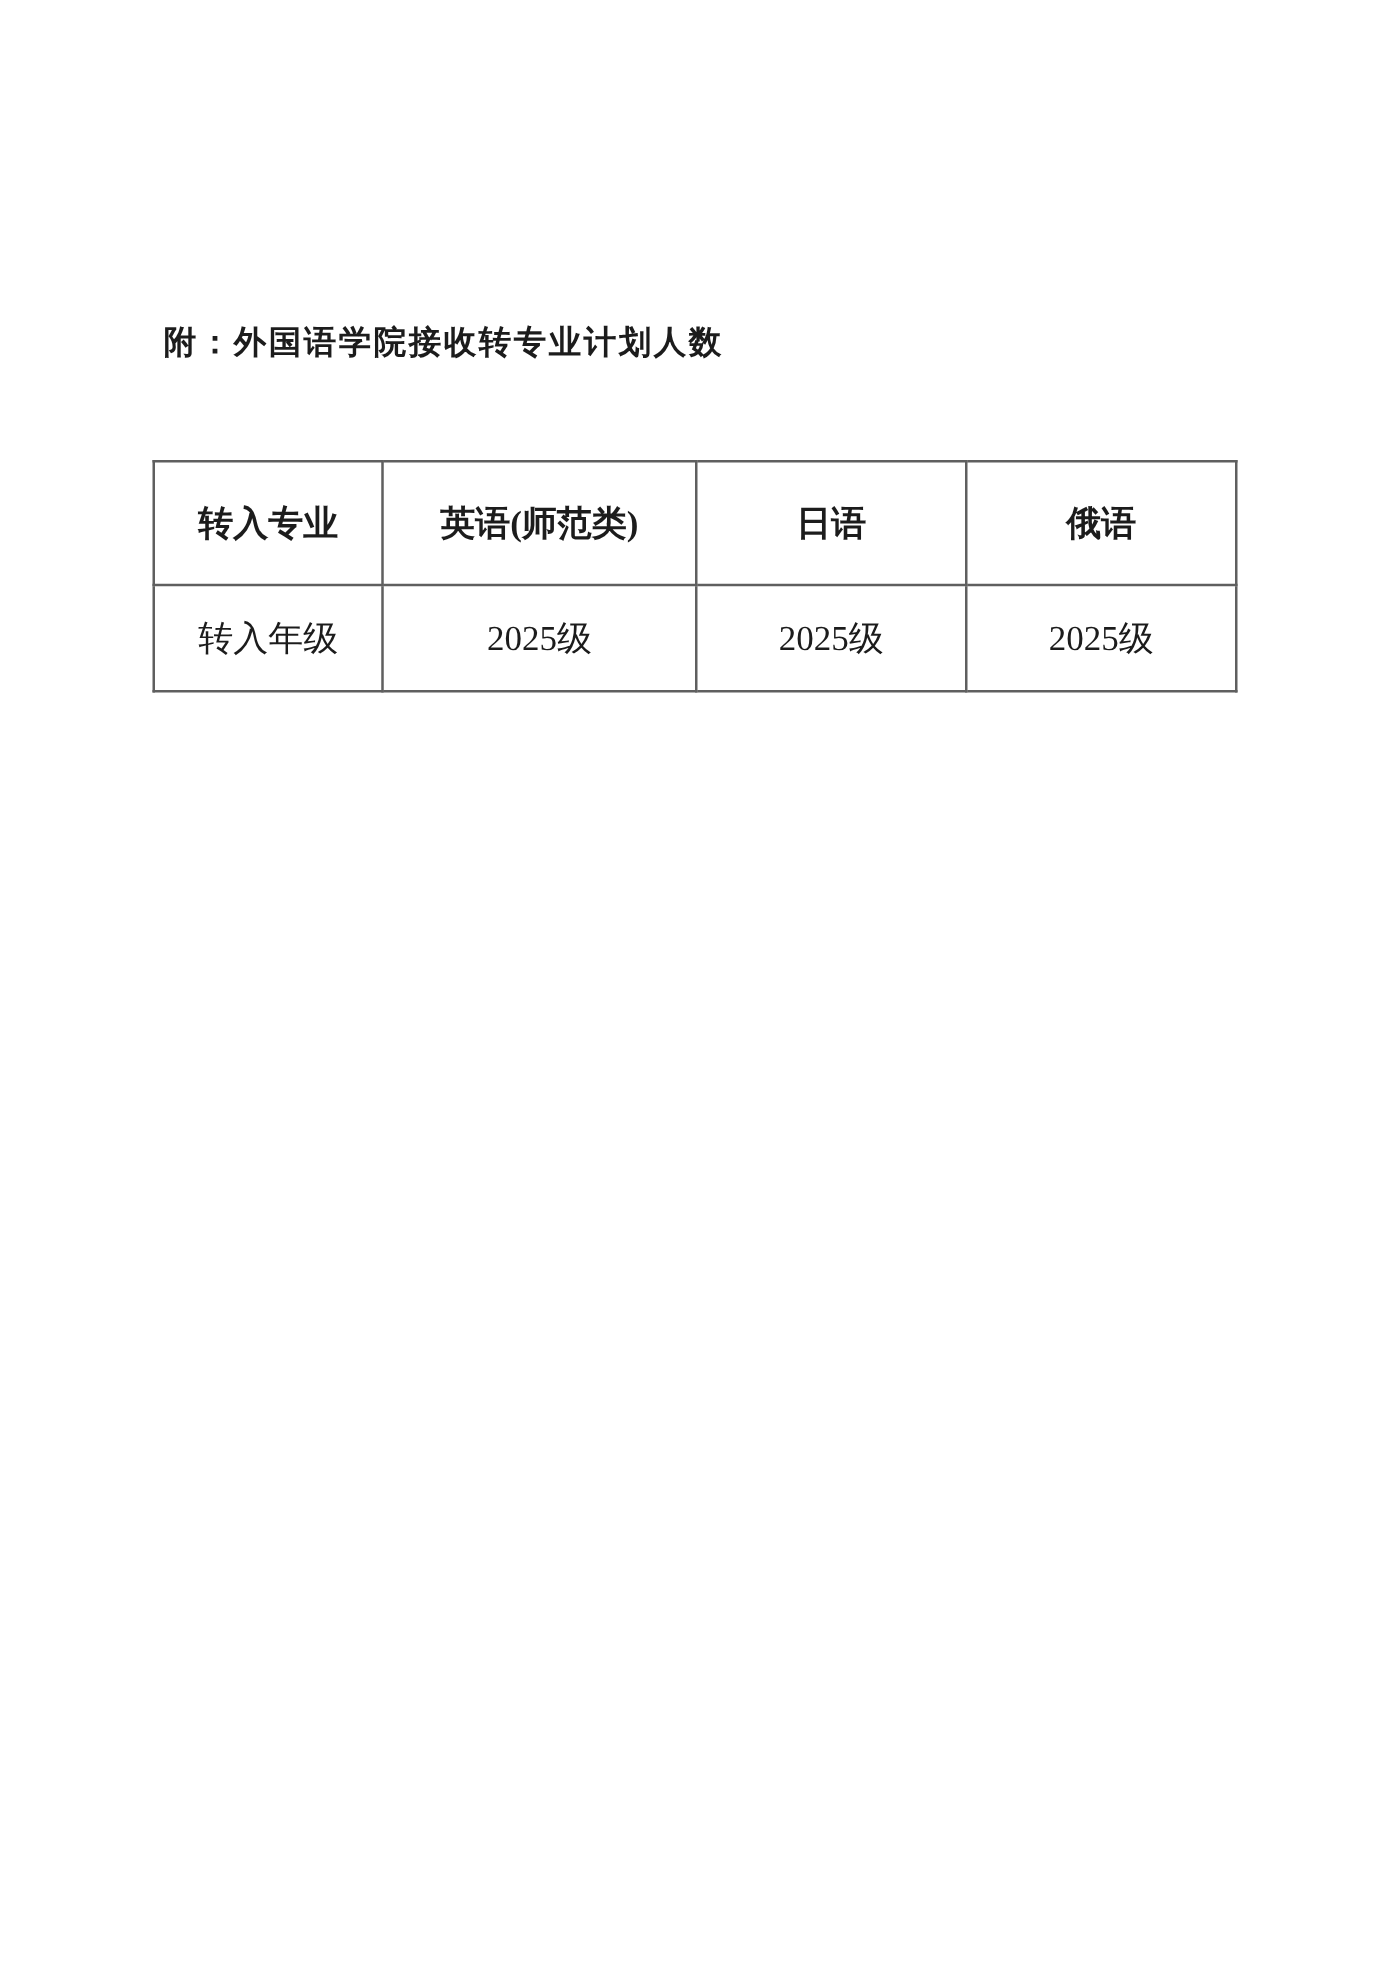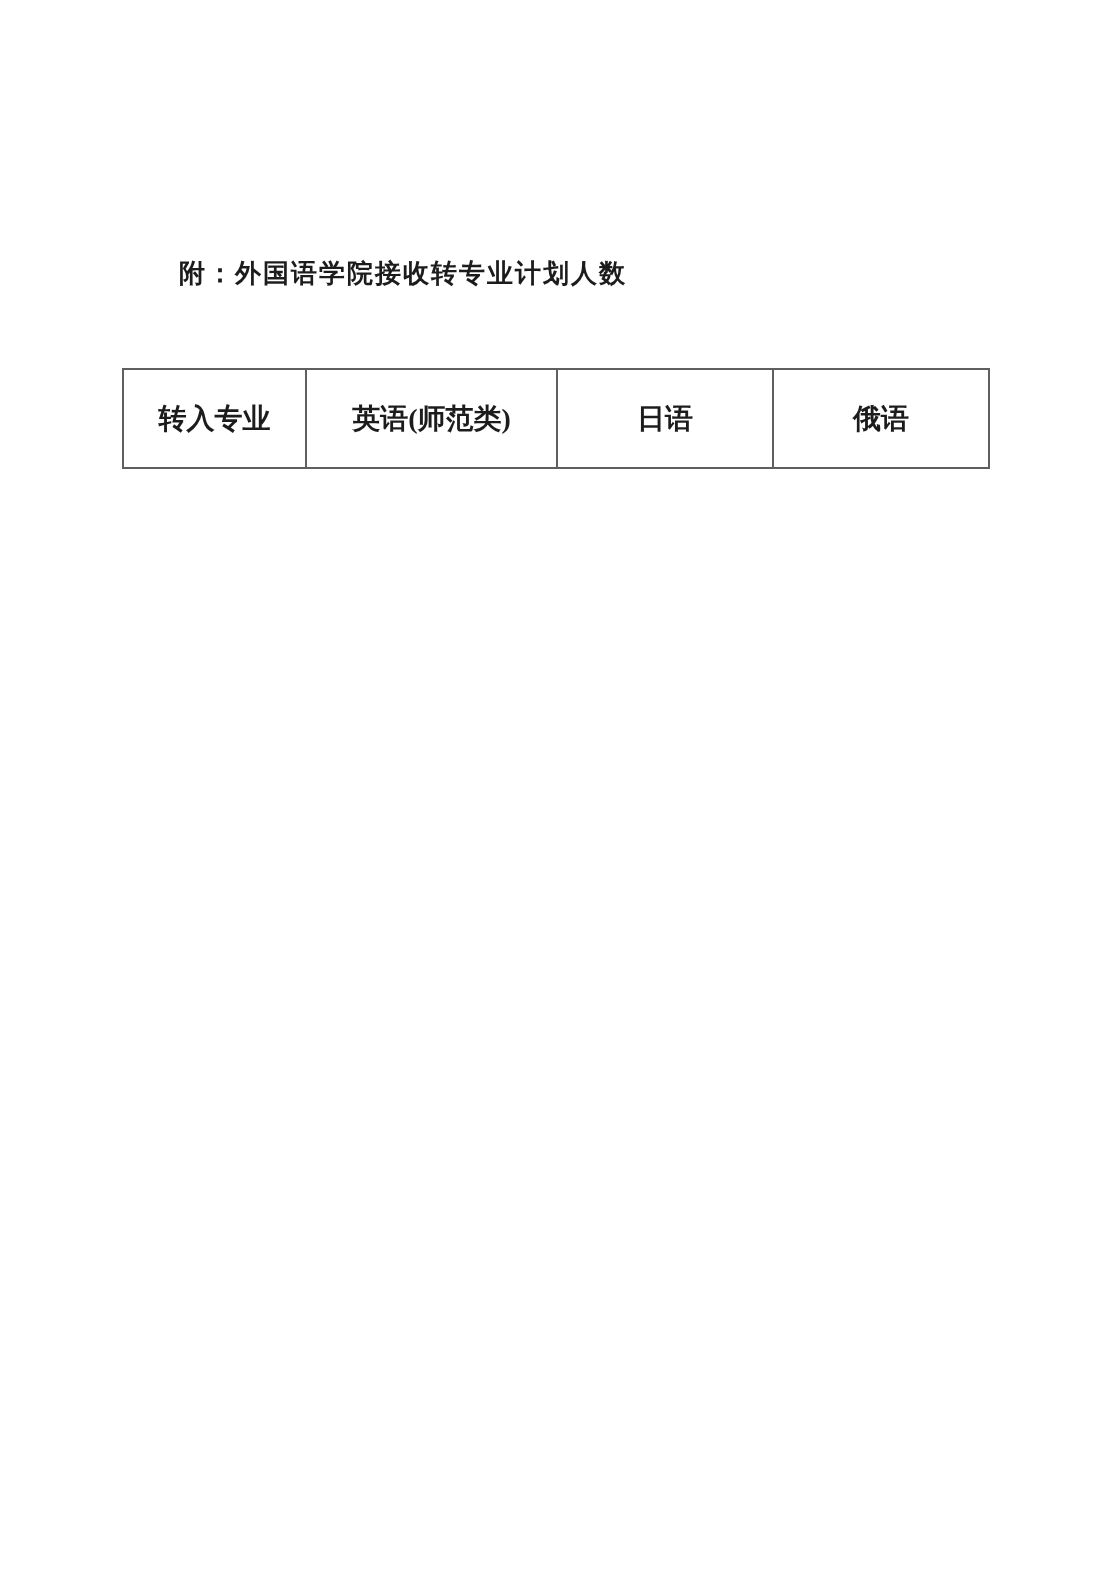--- a/index.html
+++ b/index.html
@@ -17,21 +17,20 @@
       color: #1c1c1c;
     }
     .doc-title {
       position: absolute;
       left: 131px;
       top: 256px;
       font-size: 26px;
       font-weight: bold;
       letter-spacing: 2px;
       white-space: nowrap;
-      margin-left: 48px;
     }
     table.plan-table {
       position: absolute;
       left: 122px;
       top: 368px;
       width: 866px;
       border-collapse: collapse;
       table-layout: fixed;
     }
     table.plan-table th,
@@ -66,14 +65,20 @@
       <col class="c3">
       <col class="c4">
   </colgroup>
   <tbody>
     <tr class="header-row">
       <th>转入专业</th>
       <th>英语(师范类)</th>
       <th>日语</th>
       <th>俄语</th>
     </tr>
+    <tr class="grade-row">
+      <td>转入年级</td>
+      <td>2025级</td>
+      <td>2025级</td>
+      <td>2025级</td>
+    </tr>
   </tbody>
 </table>
 
 </body></html>

